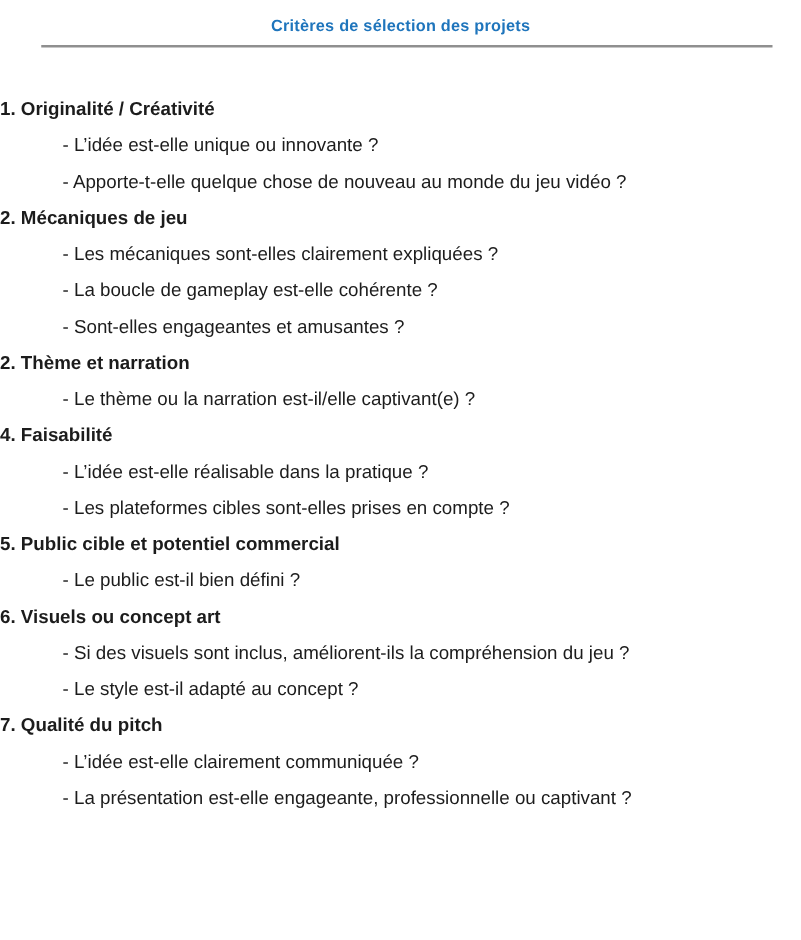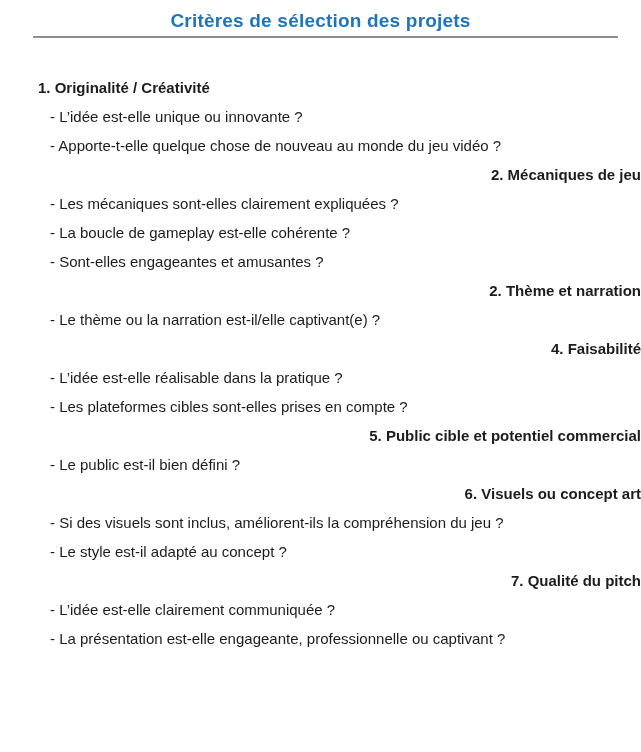--- a/index.html
+++ b/index.html
@@ -17,21 +17,21 @@
   .page {
     position: relative;
     width: 641px;
     height: 752px;
     background: #ffffff;
   }
   .title {
     margin: 0;
     padding-top: 11px;
     text-align: center;
-    font-size: 19px;
+    font-size: 13px;
     line-height: 20px;
     font-weight: 700;
     letter-spacing: 0.2px;
     color: var(--title-color, #1f75bc);
   }
   .rule {
     height: 0;
     border-top: 2px solid var(--rule-color, #8f8f8f);
     margin: 5px 23px 0 33px;
   }
@@ -39,27 +39,25 @@
     margin-top: 42px;
   }
   .heading, .question {
     font-size: 15px;
     line-height: 16px;
     margin-bottom: 13px;
     color: var(--text-color, #1c1c1c);
     white-space: nowrap;
   }
   .heading {
-    margin-left: 38px;
     font-weight: 700;
   }
   .heading + .heading,
   .question + .heading {
     margin-top: 2px;
-    text-align: right;
   }
   .question {
     margin-left: 50px;
     font-weight: 400;
   }
 </style>
 </head>
 <body>
 
 <div class="page">

